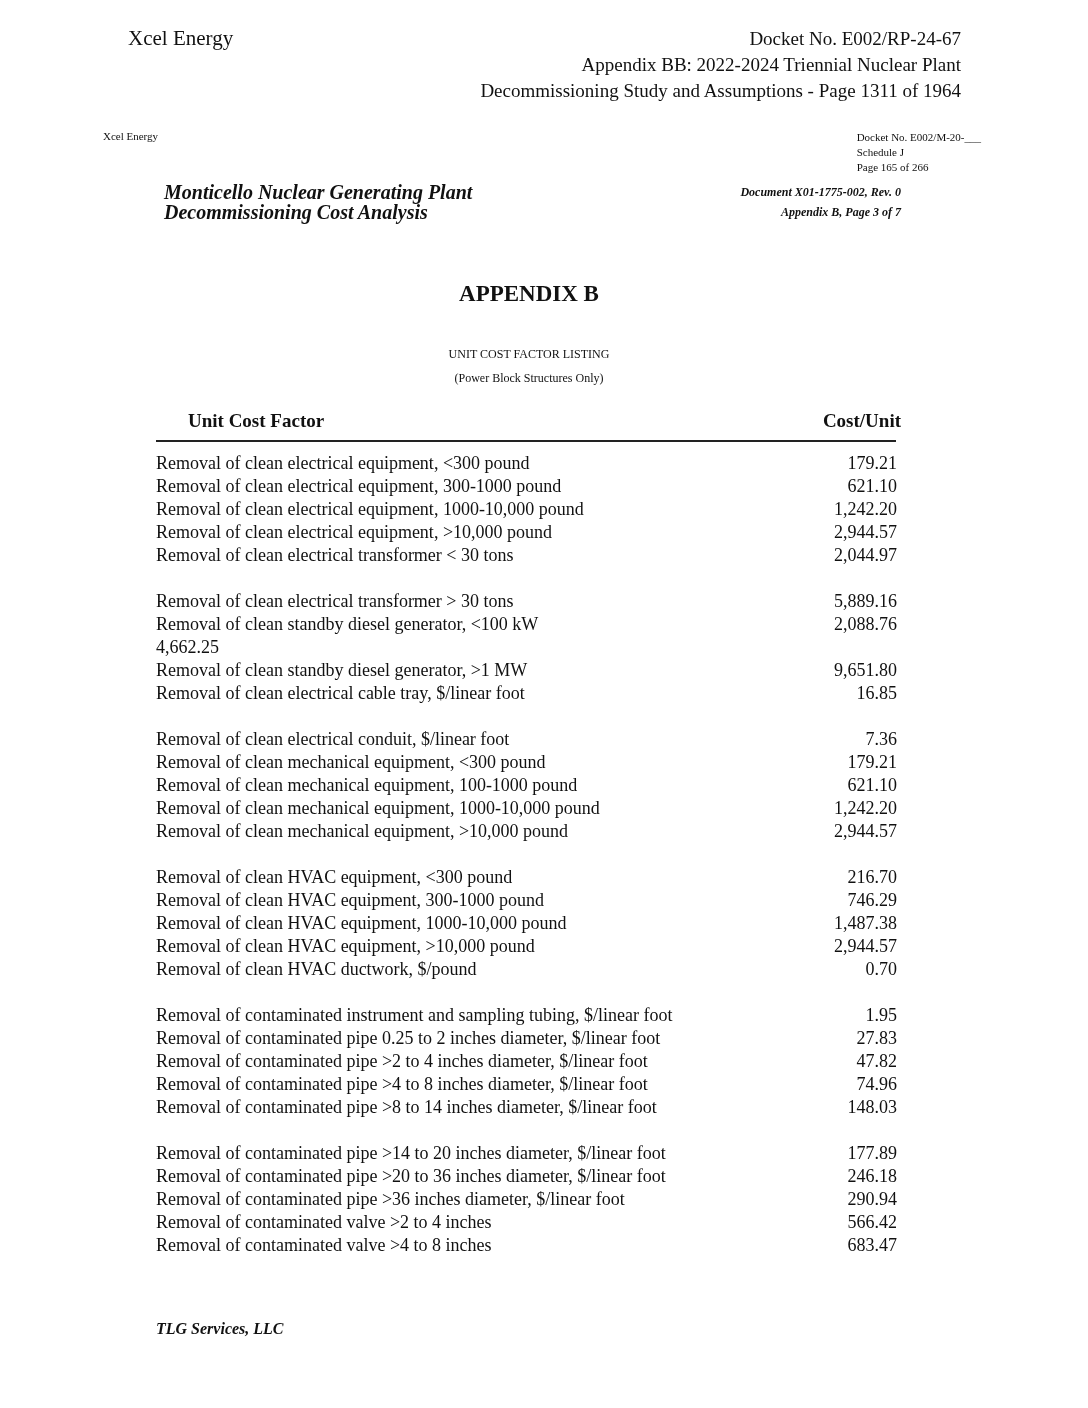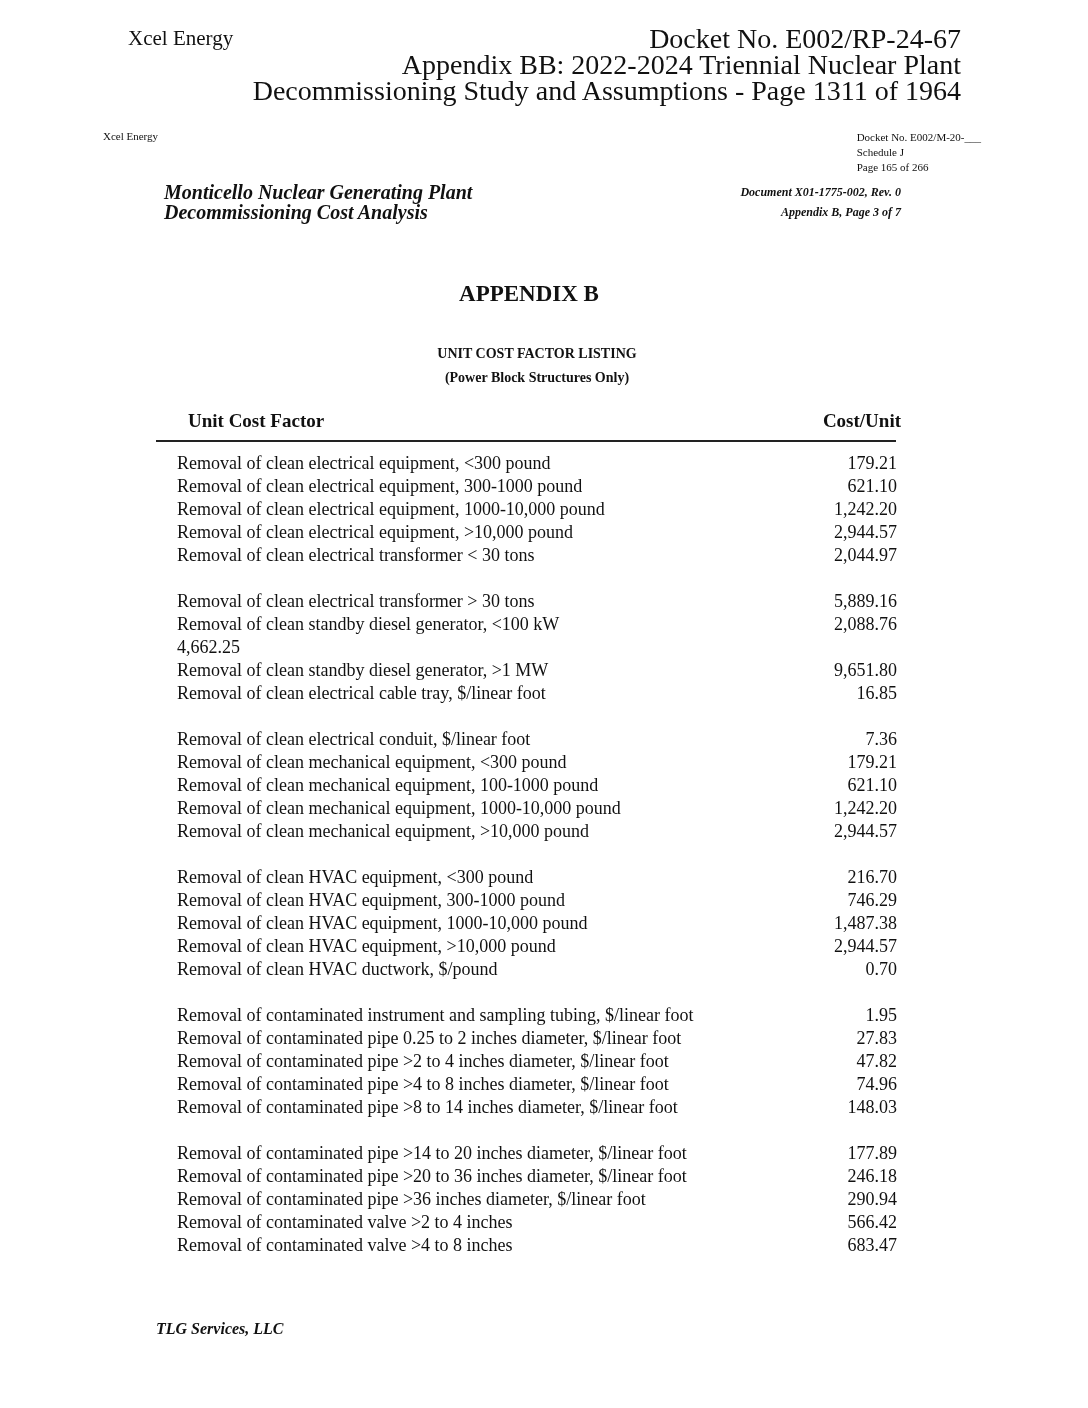--- a/index.html
+++ b/index.html
@@ -1,28 +1,28 @@
 <!DOCTYPE html>
 <html><head>
 <meta charset="utf-8">
 <style>
   html, body { margin: 0; padding: 0; background: #ffffff; }
   body { width: 1088px; height: 1408px; position: relative; overflow: hidden; color: #111; font-family: "Liberation Serif", "DejaVu Serif", serif; }
   .outer-left { position: absolute; left: 128px; top: 26px; font-size: 21px; }
-  .outer-right { position: absolute; right: 127px; top: 26px; text-align: right; font-size: 28px; line-height: 26px; }
+  .outer-right { position: absolute; right: 127px; top: 26px; text-align: right; font-size: 19px; line-height: 26px; }
   .inner-left { position: absolute; left: 103px; top: 130px; font-size: 11px; }
   .inner-right { position: absolute; right: 107px; top: 130px; text-align: left; font-size: 11px; line-height: 15px; }
   .doc-head-left { position: absolute; left: 164px; top: 182px; font-size: 20px; font-style: italic; font-weight: bold; line-height: 20px; }
   .doc-head-right { position: absolute; right: 187px; top: 182px; text-align: right; font-size: 12px; font-style: italic; font-weight: bold; line-height: 20px; }
   .appendix-title { position: absolute; left: 0; width: 1058px; top: 281px; text-align: center; font-weight: bold; font-size: 23px; }
-  .listing-title { position: absolute; left: 8px; width: 1058px; top: 342px; text-align: center; font-weight: bold; font-size: 14px; line-height: 24px; }
+  .listing-title { position: absolute; left: 0; width: 1058px; top: 342px; text-align: center; font-weight: normal; font-size: 12px; line-height: 24px; }
   .table { position: absolute; left: 156px; top: 410px; width: 745px; }
   .thead { display: flex; justify-content: space-between; font-weight: bold; font-size: 19px; height: 26px; margin-left: 32px; }
   .rule { border-bottom: 2px solid #222; margin-top: 4px; margin-bottom: 10px; width: 740px; }
-  .group { margin-bottom: 23px; margin-left: 21px; }
+  .group { margin-bottom: 23px; }
   .row { display: flex; justify-content: space-between; font-size: 18px; line-height: 23px; height: 23px; }
   .row .cost { text-align: right; padding-right: 4px; }
   .footer { position: absolute; left: 156px; top: 1320px; font-size: 16px; font-style: italic; font-weight: bold; text-align: right; }
 </style>
 </head>
 <body>
 
 <div class="outer-left">Xcel Energy</div>
 <div class="outer-right">
   <div>Docket No. E002/RP-24-67</div>

